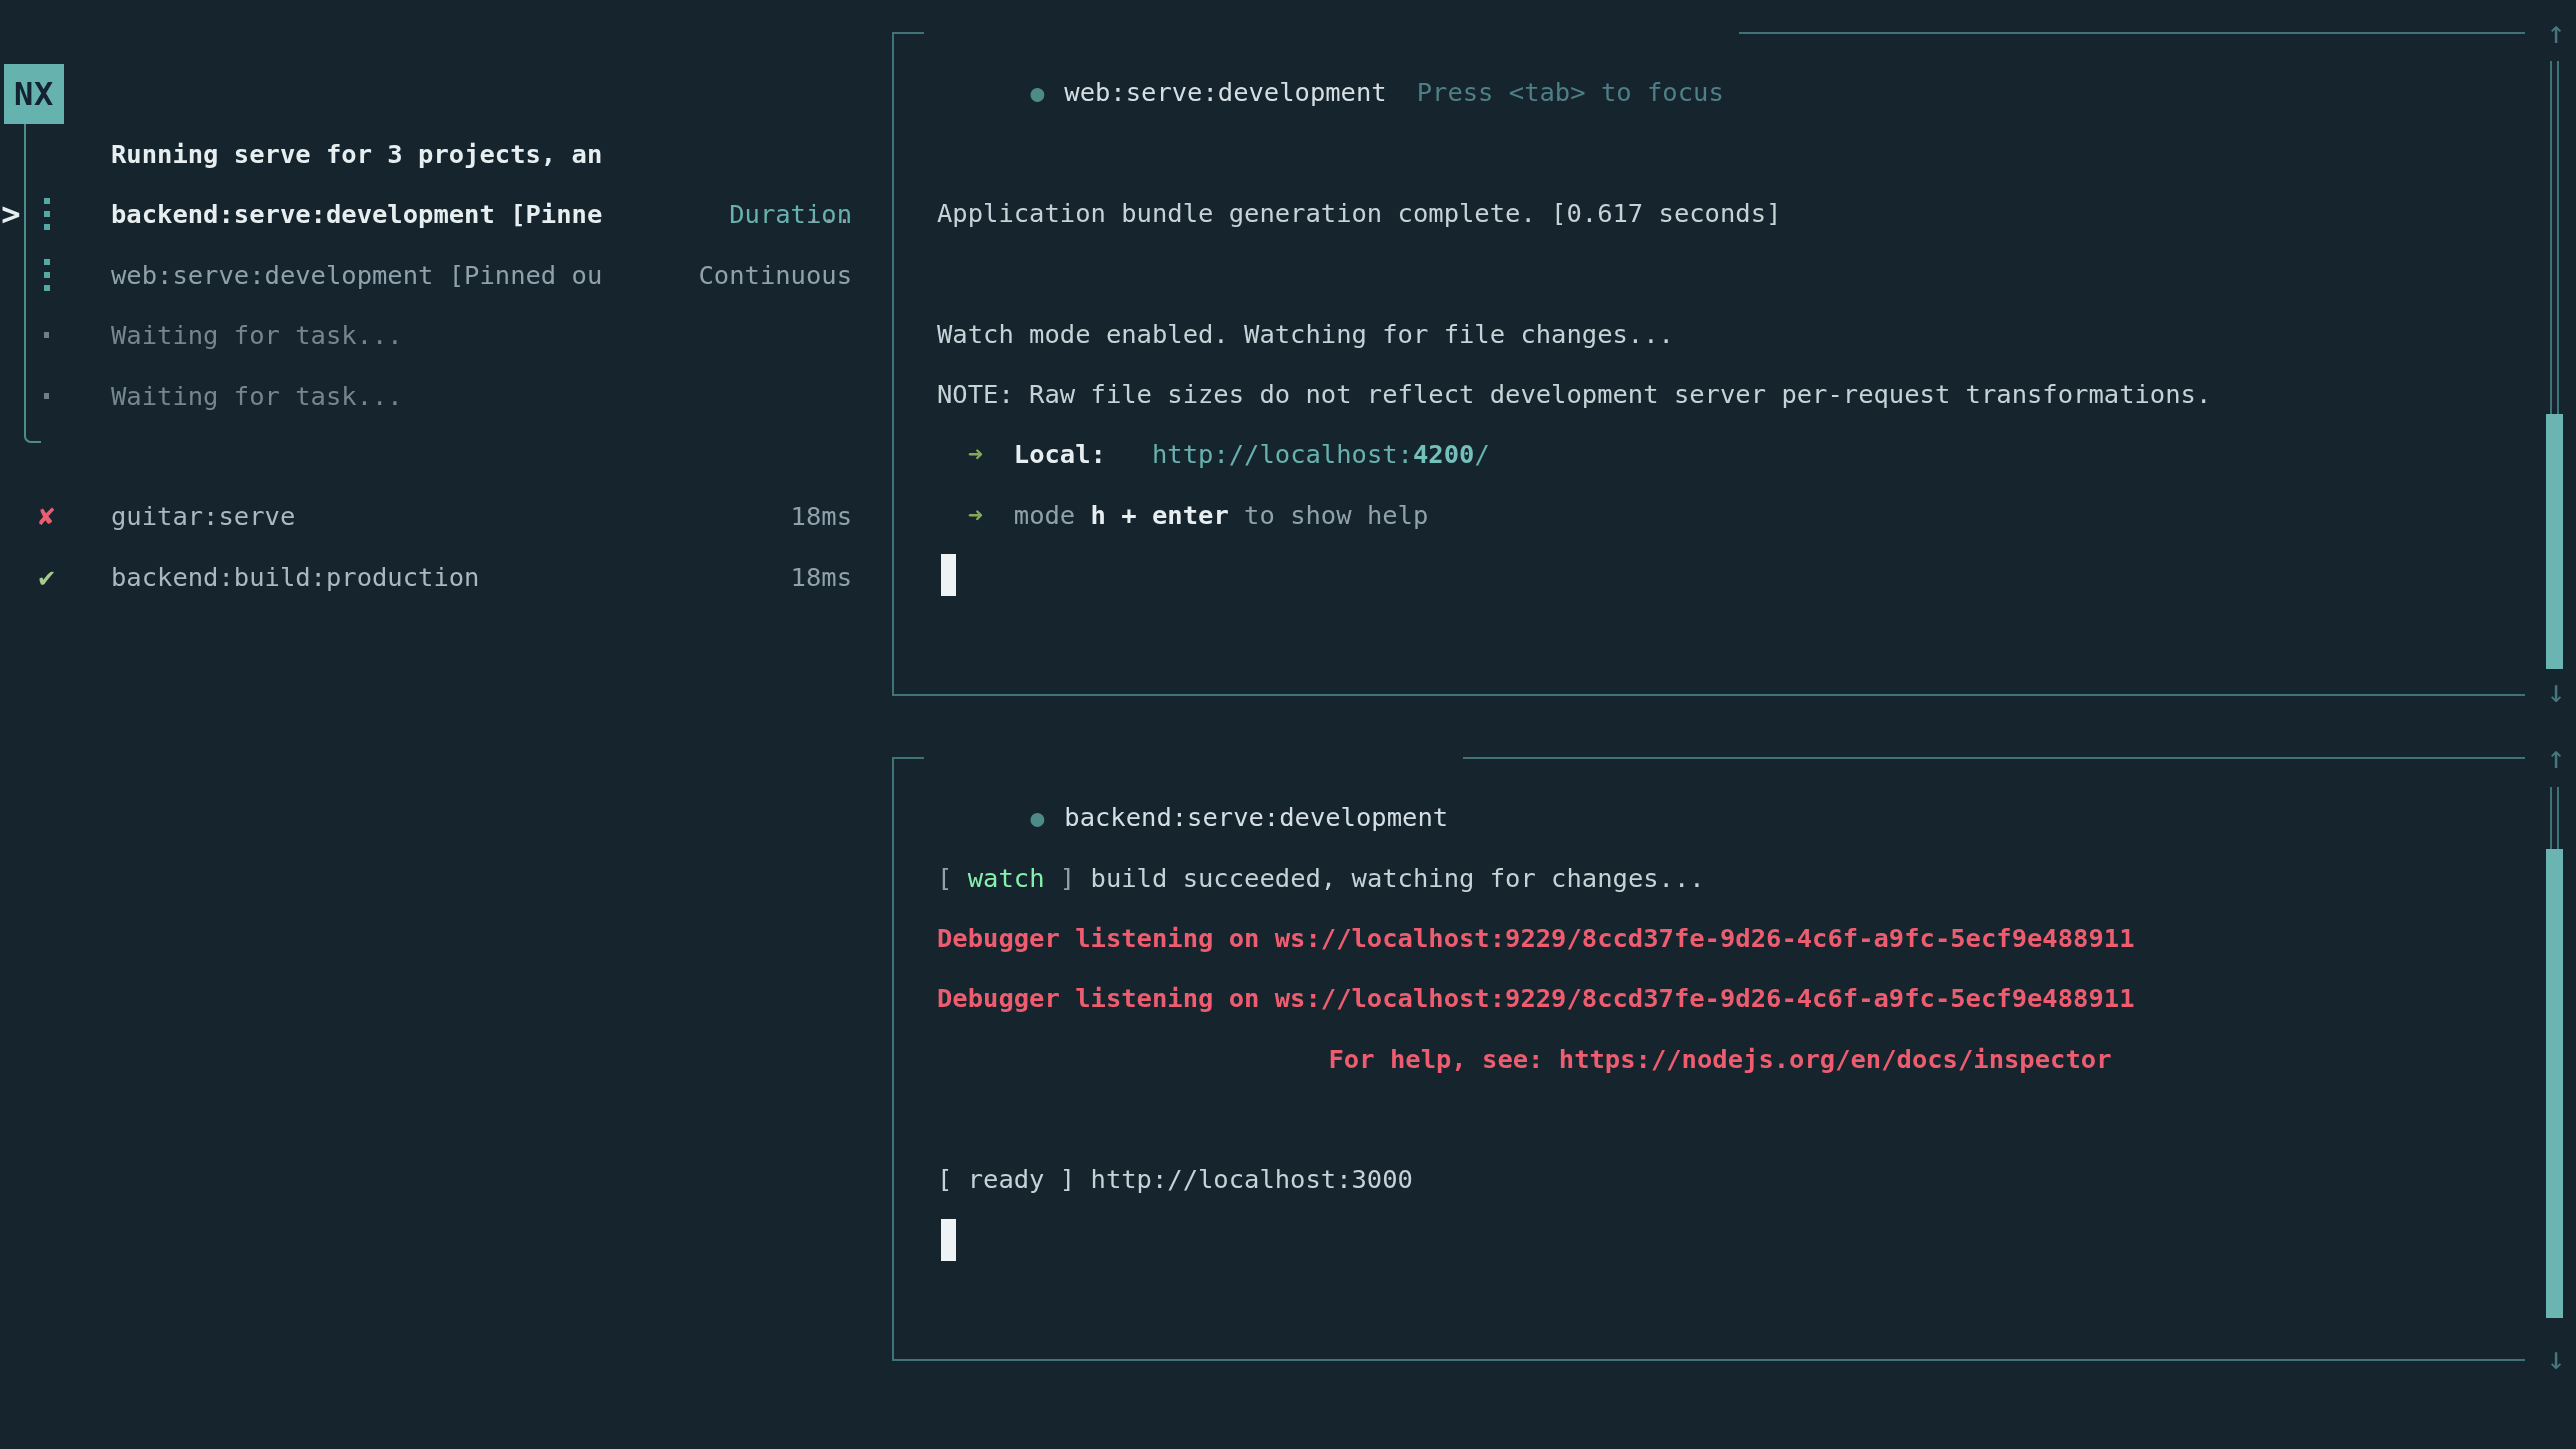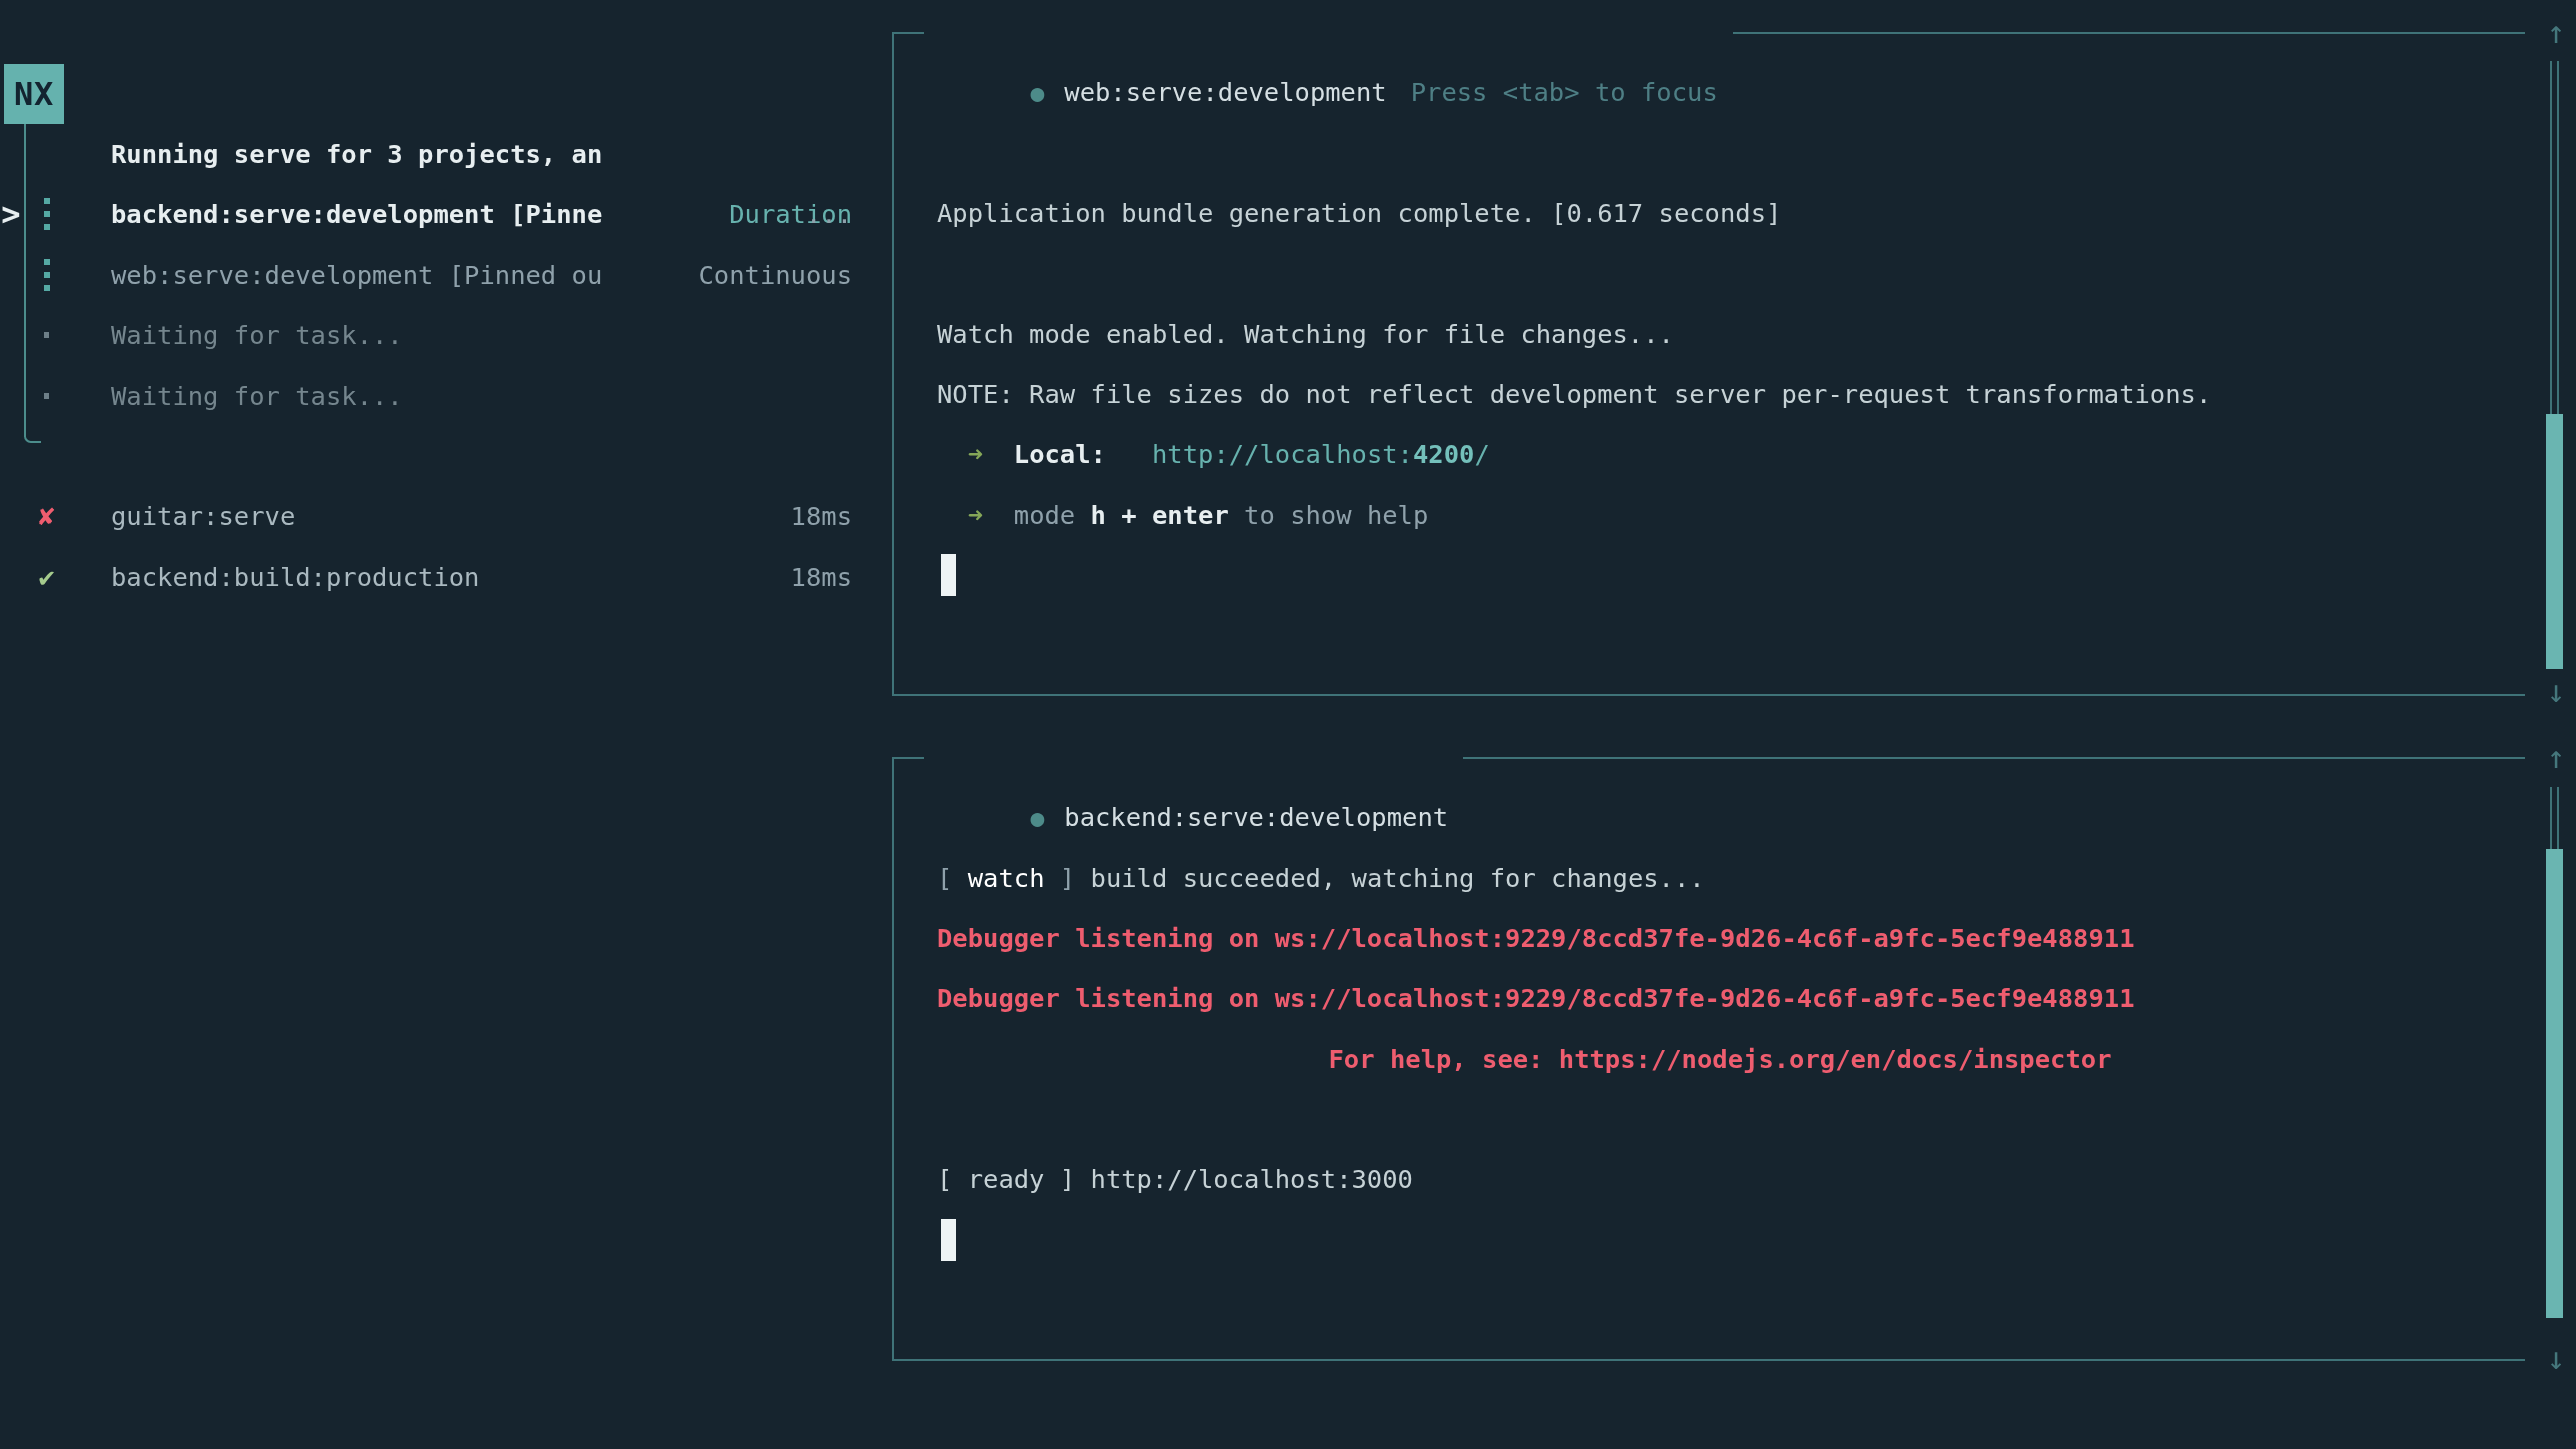--- a/index.html
+++ b/index.html
@@ -39,32 +39,32 @@
 
   
   .panel{position:absolute;left:892px;width:1633px;box-sizing:border-box;
          border:2px solid #3f7378;border-right:none;}
   #panel-top{top:32px;height:664px;}
   #panel-bottom{top:757px;height:604px;}
   .panel-title{position:absolute;top:-32px;left:29.5px;height:60px;line-height:60px;
                background:#16242e;padding:0 14.8px;white-space:pre;}
   .pt-bullet{color:#4d8b89;font-size:23px;margin-right:20px;}
   .pt-text{color:#d5dfe3;}
-  .pt-hint{color:#4e7f85;margin-left:24px;}
+  .pt-hint{color:#4e7f85;margin-left:30px;}
   .tline{position:absolute;left:12px;width:1597px;height:60px;line-height:60px;
          white-space:pre;padding-left:31px;box-sizing:border-box;}
   .cursor{position:absolute;left:35px;top:9.4px;width:15.4px;height:42px;background:#eef4f5;}
   .c-fg{color:#c6d2d6;}
   .c-bright{color:#e7eef0;font-weight:bold;}
   .c-gray{color:#8fa1ab;}
   .c-teal{color:#67b2ae;}
   .c-tealb{color:#74c0bb;font-weight:bold;}
   .c-red{color:#ee5d6f;font-weight:bold;}
   .c-arrow{color:#85a758;}
-  .c-olive{color:#ffffff;}
+  .c-olive{color:#86efac;}
 
   
   .sb-arrow{position:absolute;left:2537px;width:38px;height:60px;line-height:60px;
             text-align:center;color:#45777c;font-size:31px;}
   #sb1-up{top:2px;}   #sb1-down{top:661px;}
   #sb2-up{top:727px;}#sb2-down{top:1328px;}
   .sb-track{position:absolute;left:2550px;width:9.4px;box-sizing:border-box;
             border-left:2px solid #3f7378;border-right:2px solid #3f7378;}
   #sb1-track{top:61px;height:353px;}
   #sb2-track{top:787px;height:64px;}

